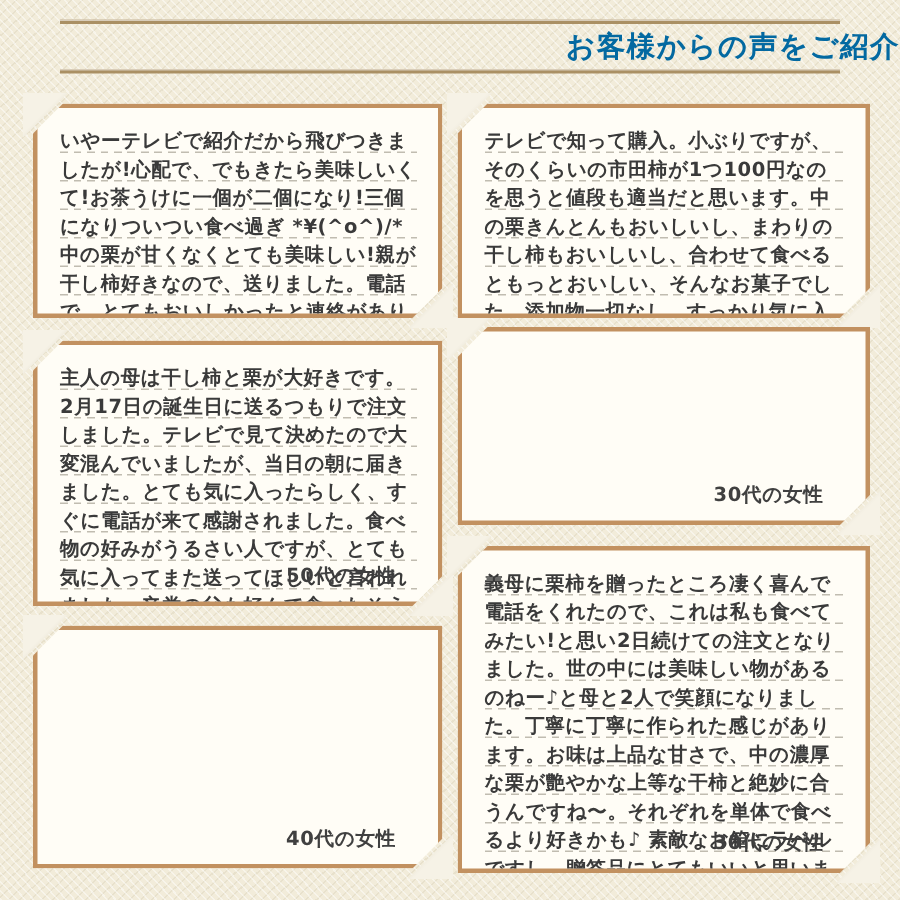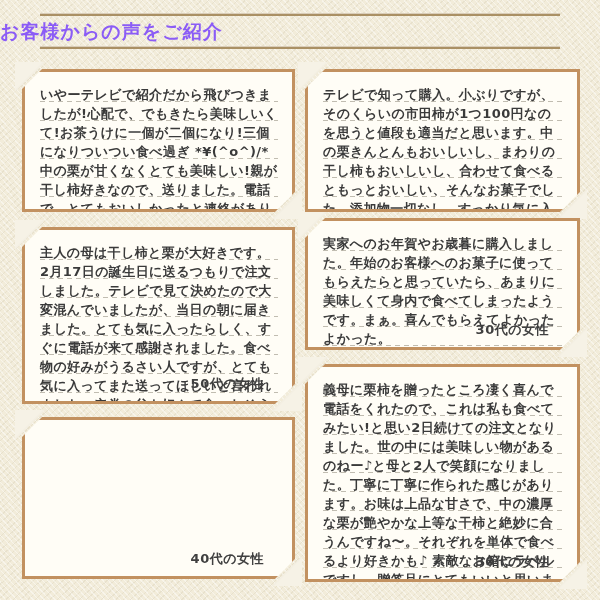--- a/index.html
+++ b/index.html
@@ -14,24 +14,24 @@
   }
   .page { width: 600px; height: 600px; padding-top: 13px; }
 
   .rule {
     height: 3px;
     margin: 0 40px;
     background: #aa9064;
     border-top: 1px solid rgba(255,255,255,0.55);
   }
   .title {
-    text-align: left;
+    text-align: right;
     font-size: 19px;
     font-weight: bold;
-    color: #8b5cf6;
+    color: #0369a1;
     letter-spacing: 1px;
     line-height: 28px;
     margin: 1px 0;
   }
 
   .grid {
     display: flex;
     gap: 10px;
     padding: 0 20px 0 22px;
     margin-top: 20px;
@@ -164,21 +164,20 @@
         <div class="card">
           <p class="note">テレビで知って購入。小ぶりですが、そのくらいの市田柿が1つ100円なのを思うと値段も適当だと思います。中の栗きんとんもおいしいし、まわりの干し柿もおいしいし、合わせて食べるともっとおいしい、そんなお菓子でした。添加物一切なし、すっかり気に入りました。</p>
           <div class="byline"></div>
         </div>
       </div>
 
       <div class="card-wrap h132 mb14">
         <span class="fold tl"></span>
         <span class="fold br"></span>
         <div class="card">
-          <p class="note">実家へのお年賀やお歳暮に購入しました。年始のお客様へのお菓子に使ってもらえたらと思っていたら、あまりに美味しくて身内で食べてしまったようです。まぁ。喜んでもらえてよかったよかった。</p>
           <div class="byline">30代の女性</div>
         </div>
       </div>
 
       <div class="card-wrap h218">
         <span class="fold tl"></span>
         <span class="fold br"></span>
         <div class="card">
           <p class="note">義母に栗柿を贈ったところ凄く喜んで電話をくれたので、これは私も食べてみたい!と思い2日続けての注文となりました。世の中には美味しい物があるのねー♪と母と2人で笑顔になりました。丁寧に丁寧に作られた感じがあります。お味は上品な甘さで、中の濃厚な栗が艶やかな上等な干柿と絶妙に合うんですね〜。それぞれを単体で食べるより好きかも♪ 素敵なお箱にラベルですし、贈答品にとてもいいと思います。風呂敷も嬉しいです。またリピートします☆</p>
           <div class="byline">30代の女性</div>

